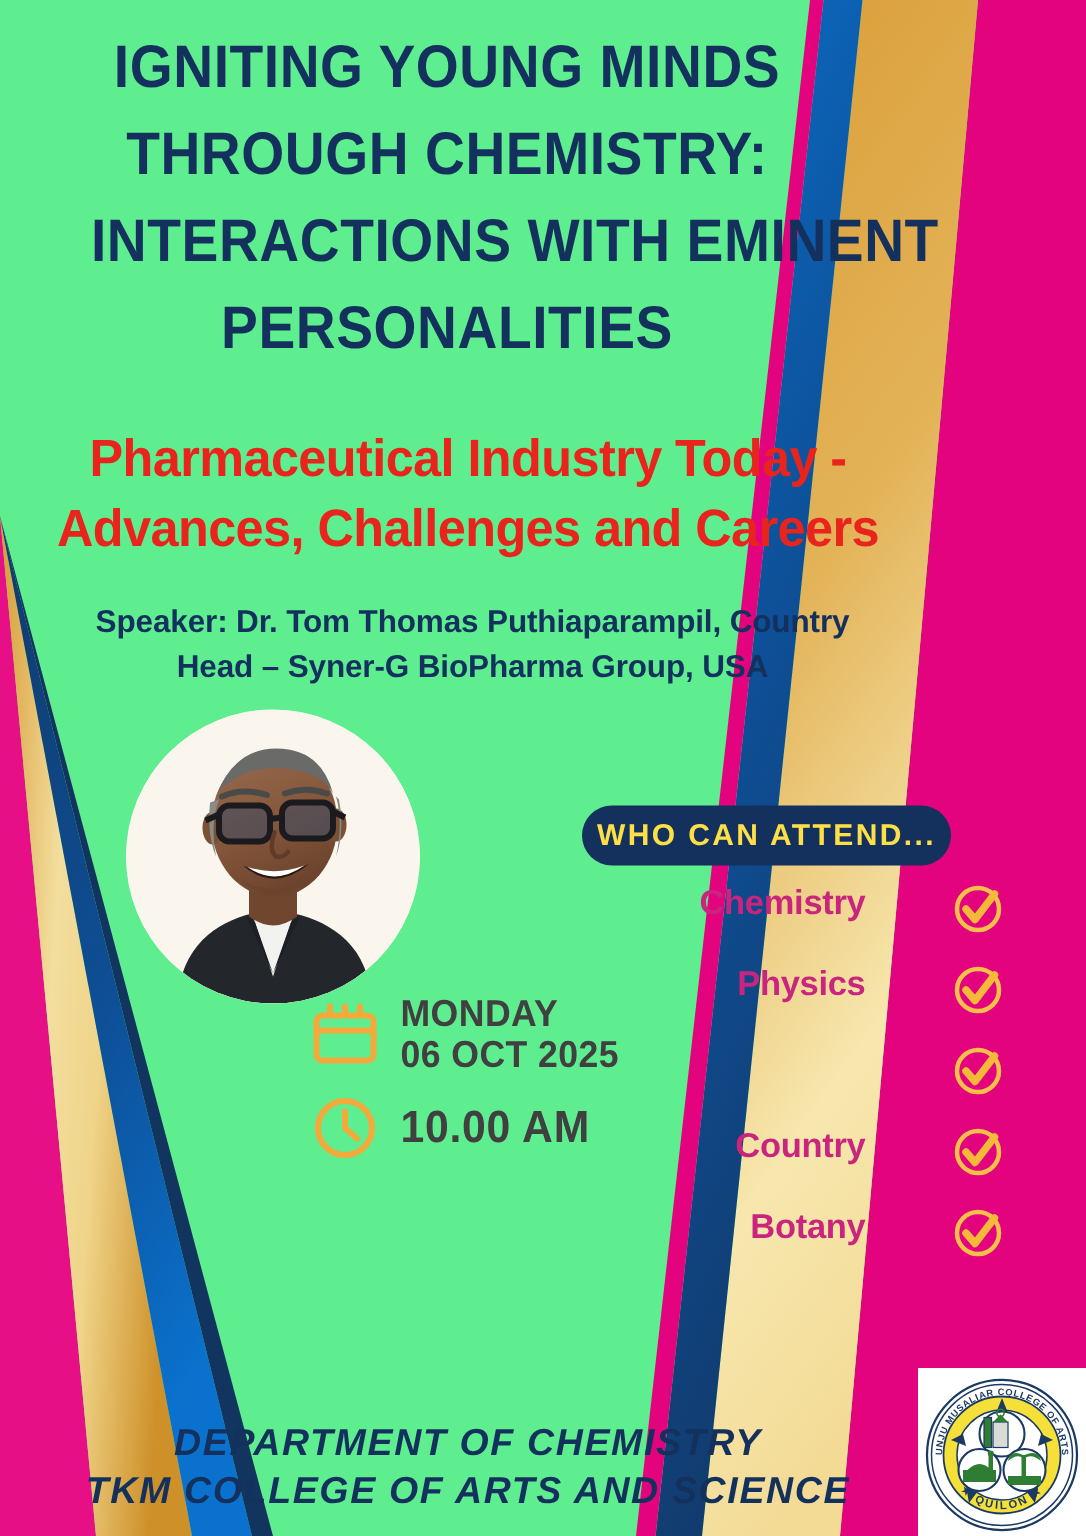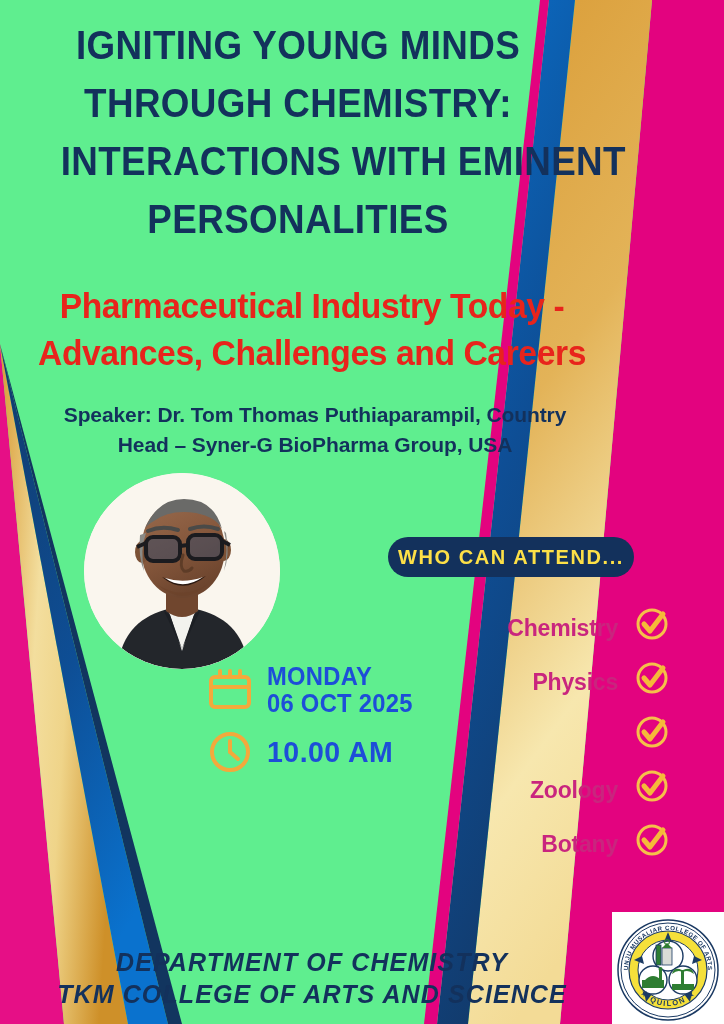--- a/index.html
+++ b/index.html
@@ -94,21 +94,21 @@
 
   
   .datetime {
     position: absolute;
     left: 207px;
     top: 663px;
     z-index: 6;
   }
   .dt-row { display:flex; align-items:center; margin-bottom: 12px; }
   .dt-icon { width: 46px; height: 46px; flex:0 0 46px; margin-right: 14px; }
-  .dt-text { color:#1d4ed8; font-weight:700; }
+  .dt-text { color:#404040; font-weight:700; }
   .dt-line {
     font-family: "Liberation Sans Narrow", "Liberation Sans", sans-serif;
     font-size: 25px;
     line-height: 27px;
     letter-spacing: 0.3px;
     transform: scaleX(0.95);
     transform-origin: left center;
     white-space: nowrap;
   }
   .dt-time {
@@ -148,23 +148,24 @@
   
   .attend-list {
     position: absolute;
     right: 54px;
     top: 588px;
     width: 310px;
     z-index: 6;
   }
   .attend-item {
     display: flex;
-    align-items: flex-end;
+    align-items: flex-start;
     justify-content: flex-end;
     height: 54px;
+    gap: 41px;
   }
   .attend-label {
     color: #C9257E;
     font-weight: 700;
     font-size: 23px;
     letter-spacing: -0.2px;
     white-space: nowrap;
     margin-right: 16px;
   }
   .check-icon { width: 36px; height: 36px; flex:0 0 36px; }
@@ -370,21 +371,21 @@
         <path d="M10 18 L16 25 L29 8" fill="none" stroke="#F5B939" stroke-width="5" stroke-linecap="round" stroke-linejoin="round"></path>
       </svg>
     </div>
     <div class="attend-item">
       <svg class="check-icon" viewBox="0 0 36 36">
         <circle cx="18" cy="18" r="14" fill="none" stroke="#F5C04A" stroke-width="3"></circle>
         <path d="M10 18 L16 25 L29 8" fill="none" stroke="#F5B939" stroke-width="5" stroke-linecap="round" stroke-linejoin="round"></path>
       </svg>
     </div>
     <div class="attend-item">
-      <span class="attend-label">Zoology</span>
+      <span class="attend-label">Country</span>
       <svg class="check-icon" viewBox="0 0 36 36">
         <circle cx="18" cy="18" r="14" fill="none" stroke="#F5C04A" stroke-width="3"></circle>
         <path d="M10 18 L16 25 L29 8" fill="none" stroke="#F5B939" stroke-width="5" stroke-linecap="round" stroke-linejoin="round"></path>
       </svg>
     </div>
     <div class="attend-item">
       <span class="attend-label">Botany</span>
       <svg class="check-icon" viewBox="0 0 36 36">
         <circle cx="18" cy="18" r="14" fill="none" stroke="#F5C04A" stroke-width="3"></circle>
         <path d="M10 18 L16 25 L29 8" fill="none" stroke="#F5B939" stroke-width="5" stroke-linecap="round" stroke-linejoin="round"></path>

